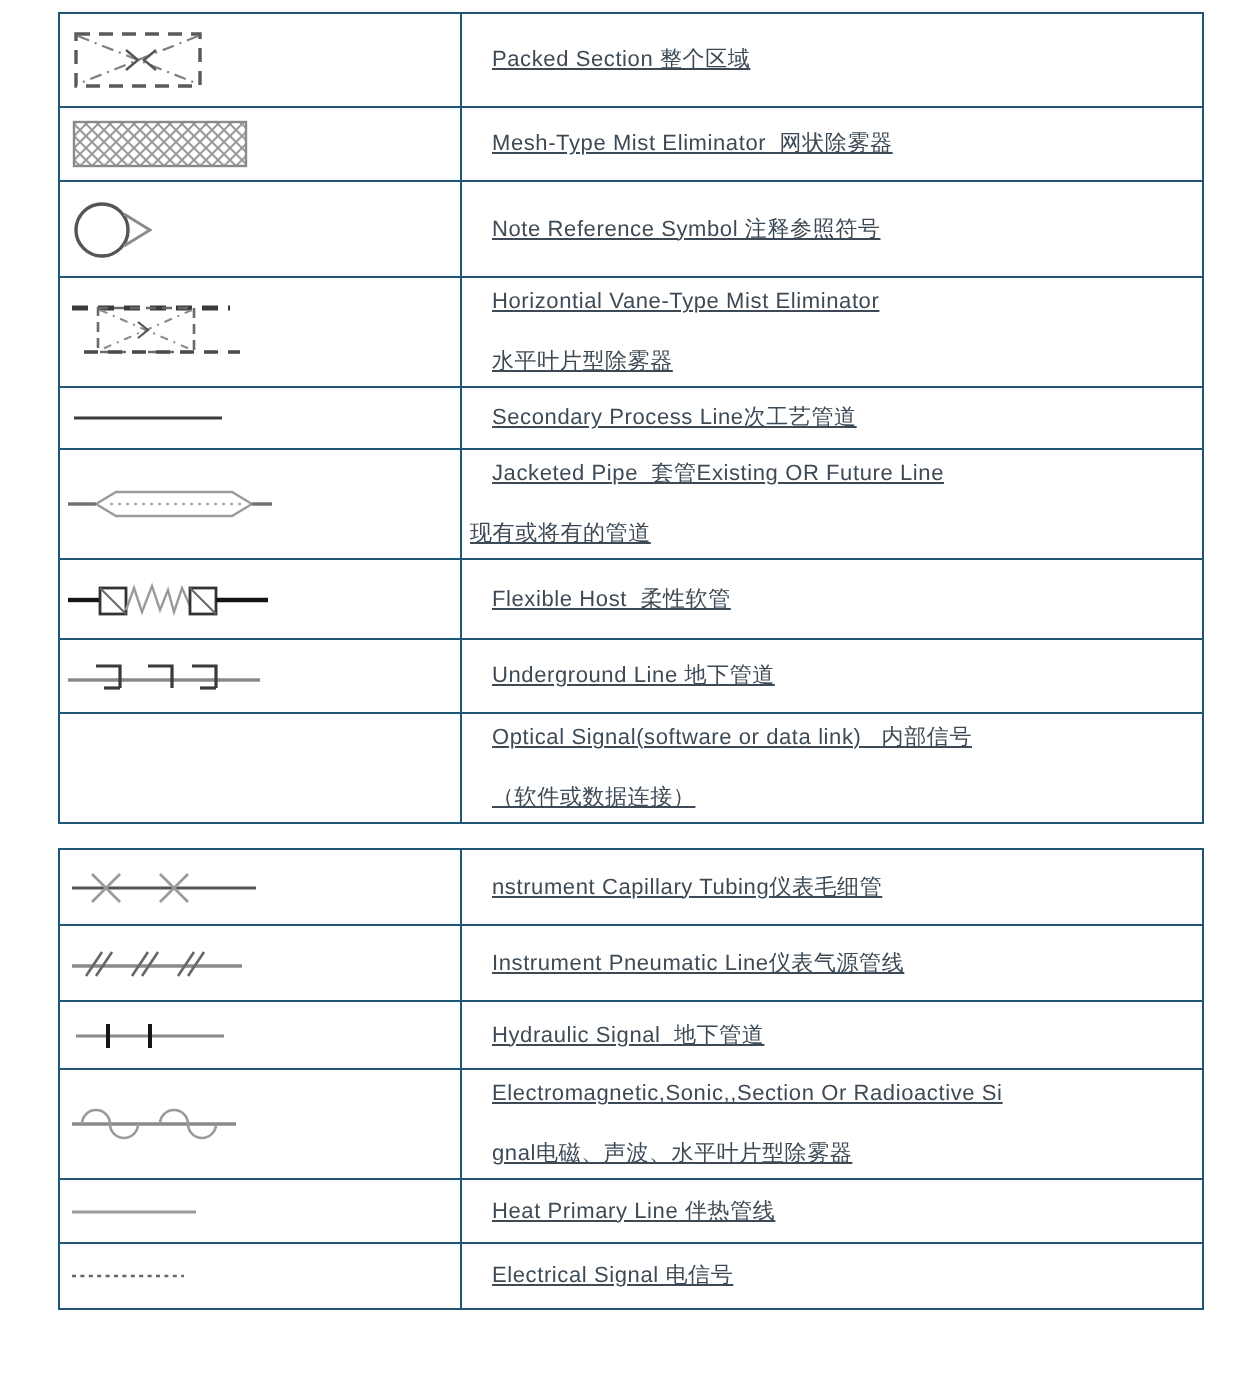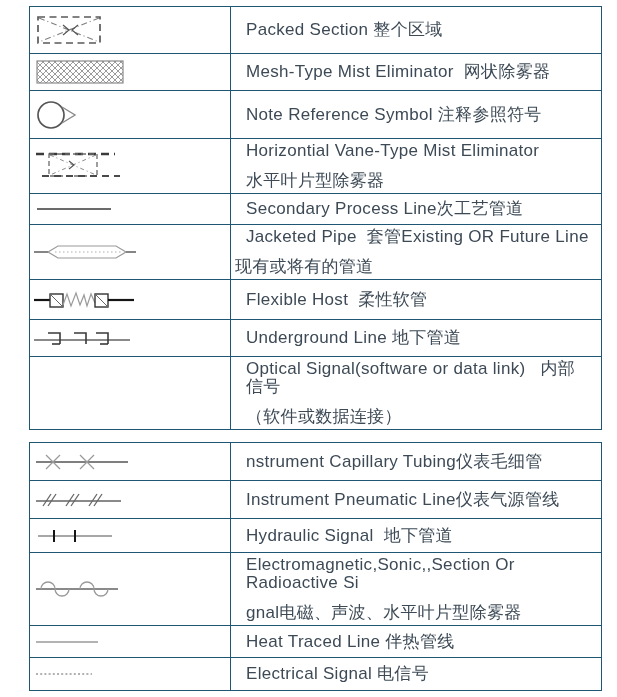--- a/index.html
+++ b/index.html
@@ -16,23 +16,24 @@
     background:#ffffff;
   }
   table.legend td{
     border:1.6px solid #1f5674;
     vertical-align:middle;
     overflow:hidden;
   }
   td.sym{width:194px;padding:2px 2px 2px 4px;}
   td.desc{
     padding:3px 10px 3px 15px;
-    font-size:17px;
+    font-size:11px;
     letter-spacing:0.3px;
     line-height:18px;
+    text-decoration:underline;
   }
   .label{white-space:pre-wrap;}
   .label2{white-space:pre-wrap;margin-top:12px;}
   .label2.outdent{margin-left:-11px;}
   .gap{height:12px;}
   svg{display:block;}
 </style>
 </head>
 <body>
 
@@ -224,21 +225,21 @@
         <div class="label2">gnal电磁、声波、水平叶片型除雾器</div>
       </td>
     </tr>
     <tr style="height:32px">
       <td class="sym">
         <svg width="66" height="8" viewBox="0 0 66 8">
           <line x1="2" y1="4" x2="64" y2="4" stroke="#9a9a9a" stroke-width="1.5"></line>
         </svg>
       </td>
       <td class="desc">
-        <div class="label">Heat Traced Line 伴热管线</div>
+        <div class="label">Heat Primary Line 伴热管线</div>
       </td>
     </tr>
     <tr style="height:33px">
       <td class="sym">
         <svg width="60" height="8" viewBox="0 0 60 8">
           <line x1="2" y1="4" x2="58" y2="4" stroke="#666" stroke-width="1.2" stroke-dasharray="2 2.2"></line>
         </svg>
       </td>
       <td class="desc">
         <div class="label">Electrical Signal 电信号</div>

